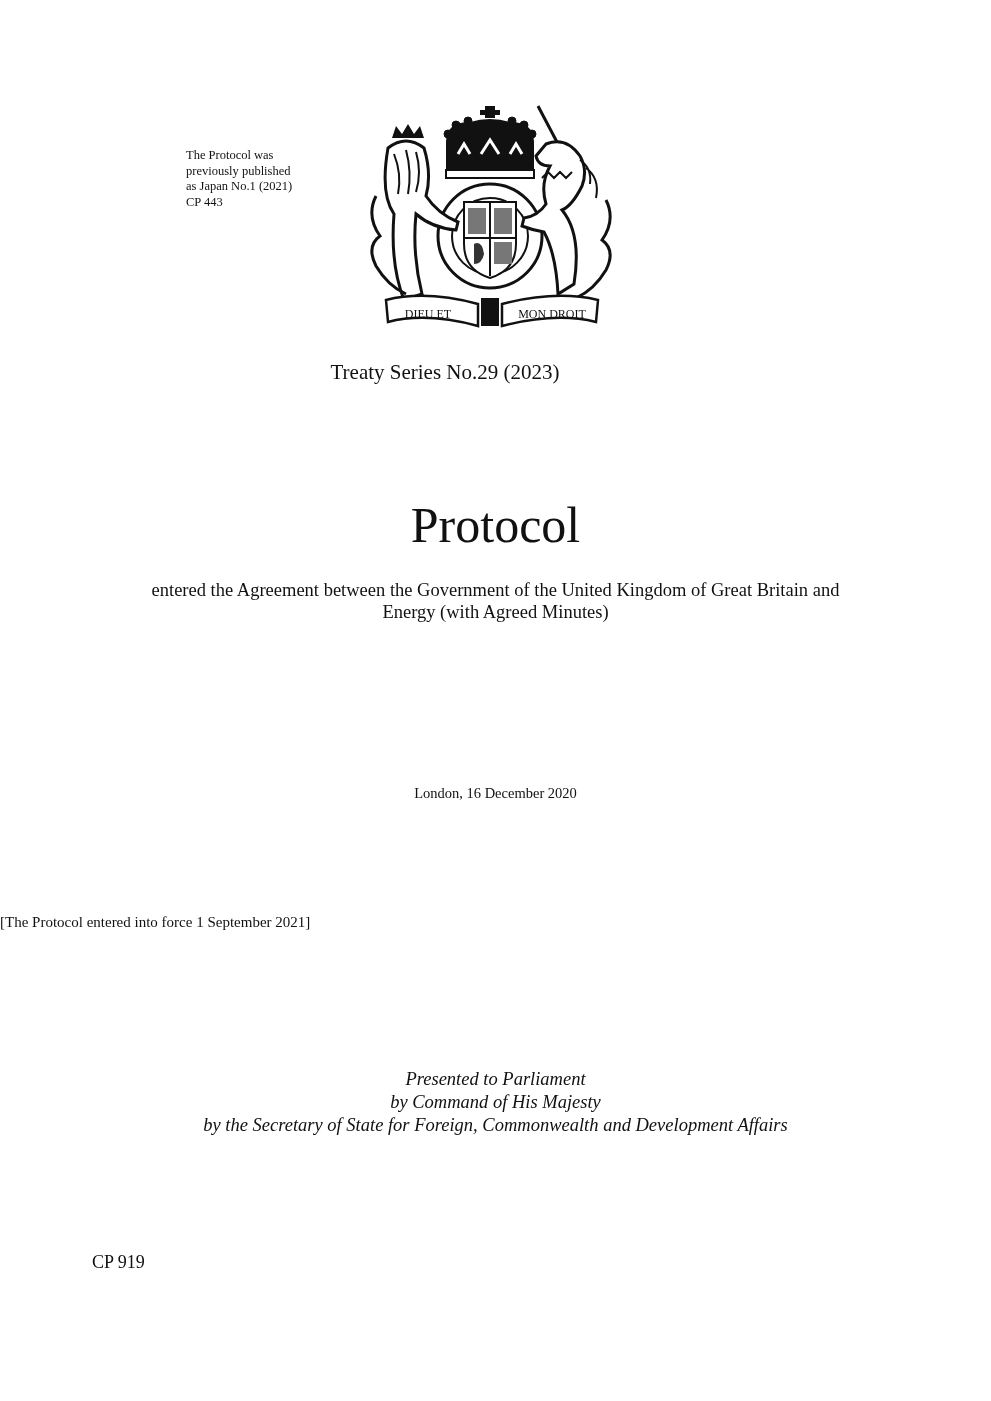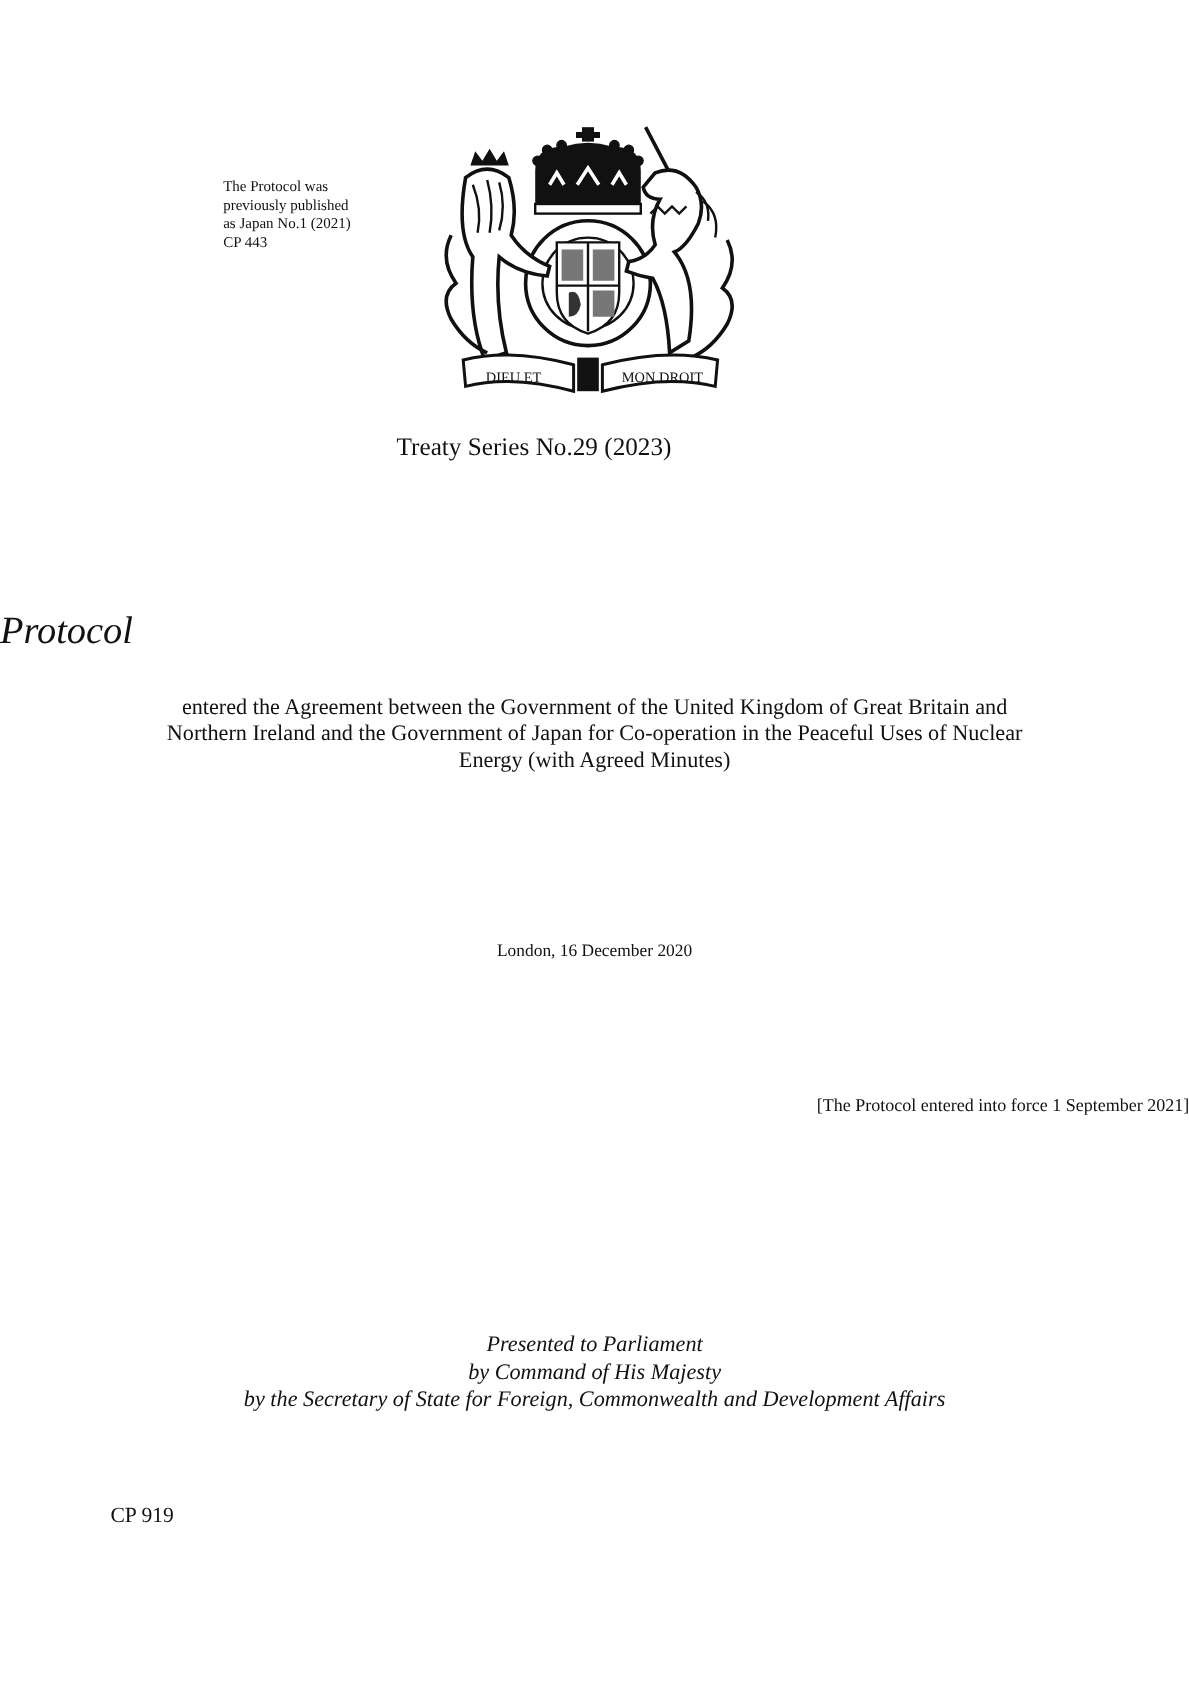--- a/index.html
+++ b/index.html
@@ -3,25 +3,25 @@
   <meta charset="utf-8">
   <style>
     html, body { margin:0; padding:0; background:#ffffff; }
     body { width:991px; height:1401px; position:relative; overflow:hidden;
            font-family:"Liberation Serif", "DejaVu Serif", serif; color:#111; }
     .abs { position:absolute; }
     .note { left:165px; top:148px; font-size:12.5px; line-height:15.5px; }
     .note div { white-space:nowrap;margin-left:21px; }
     .crest { left:366px; top:104px; width:252px; height:226px; }
     .series { left:0; width:890px; top:360px; text-align:center; font-size:21px; }
-    .title { left:0; width:991px; top:495px; text-align:left; font-size:32px; line-height:60px;font-style:italic; }
+    .title { left:0; width:991px; top:495px; text-align:center; font-size:50px; line-height:60px; }
     .subtitle { left:100px; width:791px; top:579px; text-align:center; font-size:18.5px; line-height:22px; }
     .place { left:0; width:991px; top:785px; text-align:center; font-size:14.5px; }
-    .force { left:0; width:991px; top:914px; text-align:right; font-size:15px; }
-    .presented { left:0; width:991px; top:1068px; text-align:center; font-size:18.5px; line-height:23px; font-style:italic;margin-top:42px; }
+    .force { left:0; width:991px; top:914px; text-align:left; font-size:15px; }
+    .presented { left:0; width:991px; top:1068px; text-align:center; font-size:18.5px; line-height:23px; font-style:italic; }
     .cp { left:92px; top:1252px; font-size:18px; }
   </style>
 </head>
 <body>
 
 <div class="abs note">
   <div>The Protocol was</div>
   <div>previously published</div>
   <div>as Japan No.1 (2021)</div>
   <div>CP 443</div>
@@ -71,21 +71,20 @@
     </g>
   </svg>
 </div>
 
 <div class="abs series">Treaty Series No.29 (2023)</div>
 
 <div class="abs title">Protocol</div>
 
 <div class="abs subtitle">
   <div>entered the Agreement between the Government of the United Kingdom of Great Britain and</div>
-  <div>Northern Ireland and the Government of Japan for Co-operation in the Peaceful Uses of Nuclear</div>
   <div>Energy (with Agreed Minutes)</div>
 </div>
 
 <div class="abs place">London, 16 December 2020</div>
 
 <div class="abs force">[The Protocol entered into force 1 September 2021]</div>
 
 <div class="abs presented">
   <div>Presented to Parliament</div>
   <div>by Command of His Majesty</div>

